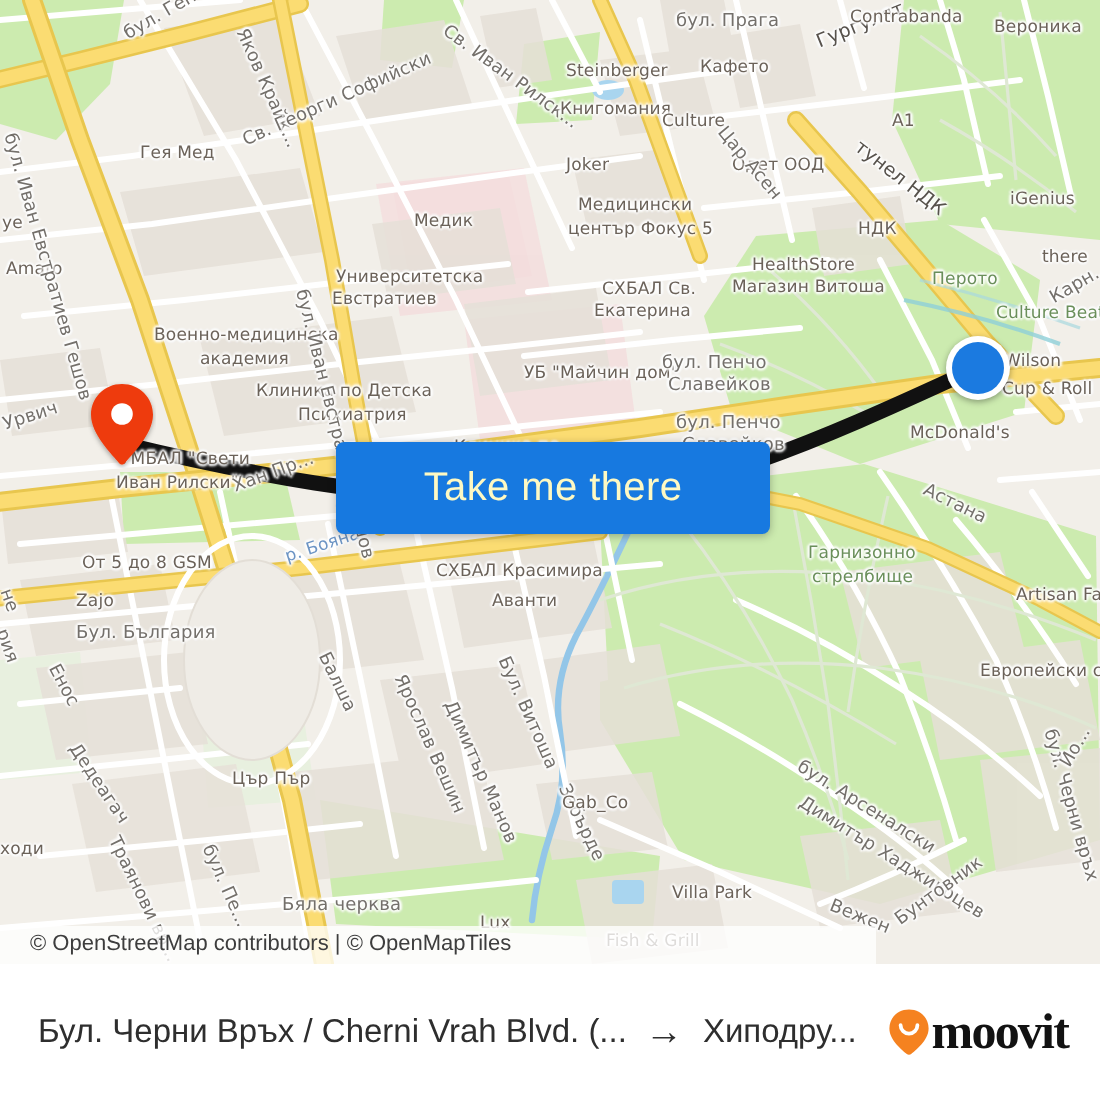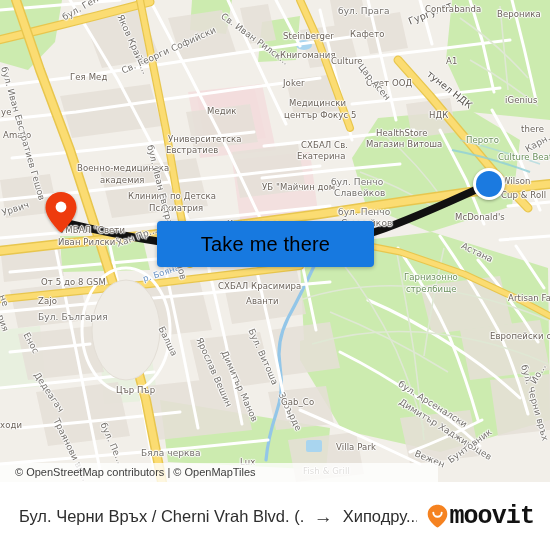--- a/index.html
+++ b/index.html
@@ -80,28 +80,28 @@
     position: absolute;
     left: 3px; top: 3px;
     width: 26px; height: 26px;
     border-radius: 50%;
     background: #1b7ae0;
   }
 
   
   #cta {
     position: absolute;
-    left: 157px;
+    left: 168px;
     top: 221px;
     width: 217px;
     height: 46px;
     background: #1779e0;
     border: none;
     border-radius: 4px;
-    color: #000000;
+    color: #fef9c3;
     font-family: "Liberation Sans", sans-serif;
     font-size: 20px;
     letter-spacing: .2px;
     cursor: pointer;
     box-shadow: 0 1px 4px rgba(0,0,0,.28);
     padding: 0;
   }
 
   
   #attrib {
@@ -156,21 +156,21 @@
     line-height: 1;
     flex: 0 0 auto;
   }
   #brand {
     flex: 0 0 auto;
     display: flex;
     align-items: center;
     margin-left: 10px;
   }
   #brand-text {
-    font-family: Liberation Mono, monospace;
+    font-family: Liberation Serif, serif;
     font-size: 25px;
     font-weight: bold;
     color: #121212;
     letter-spacing: -0.9px;
     line-height: 1;
     margin-left: 1px;
   }
 </style>
 </head>
 <body>

